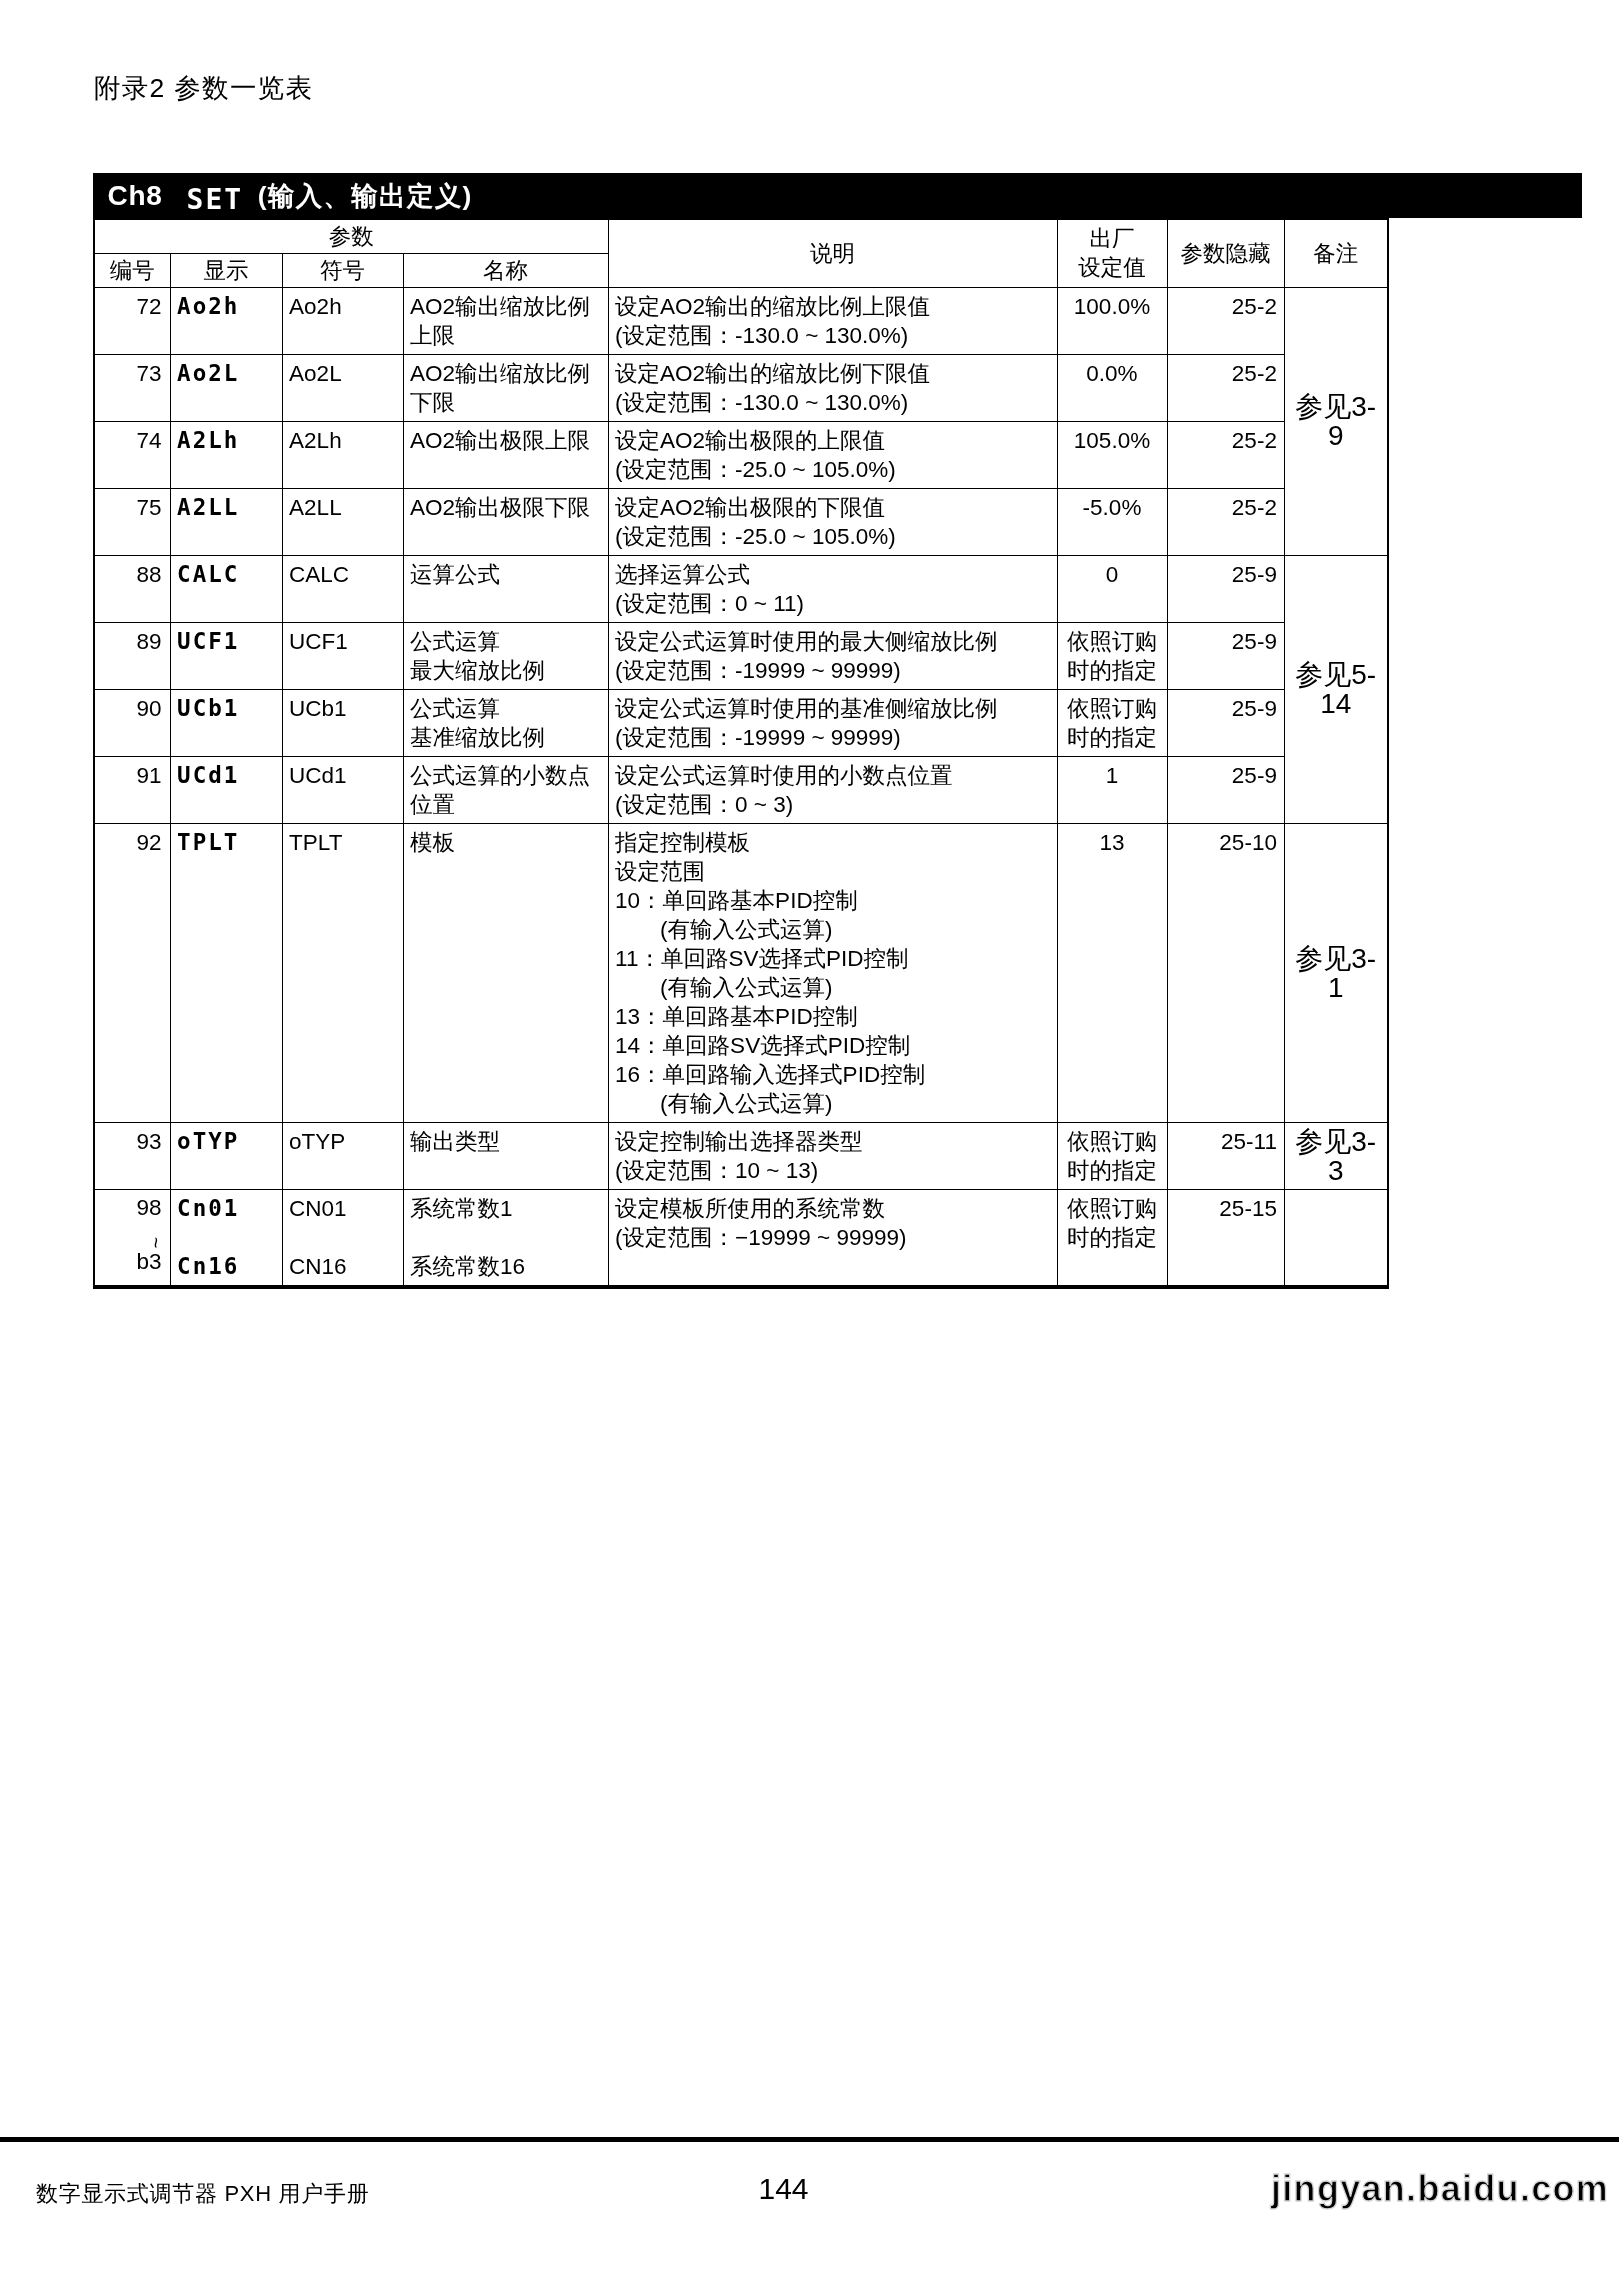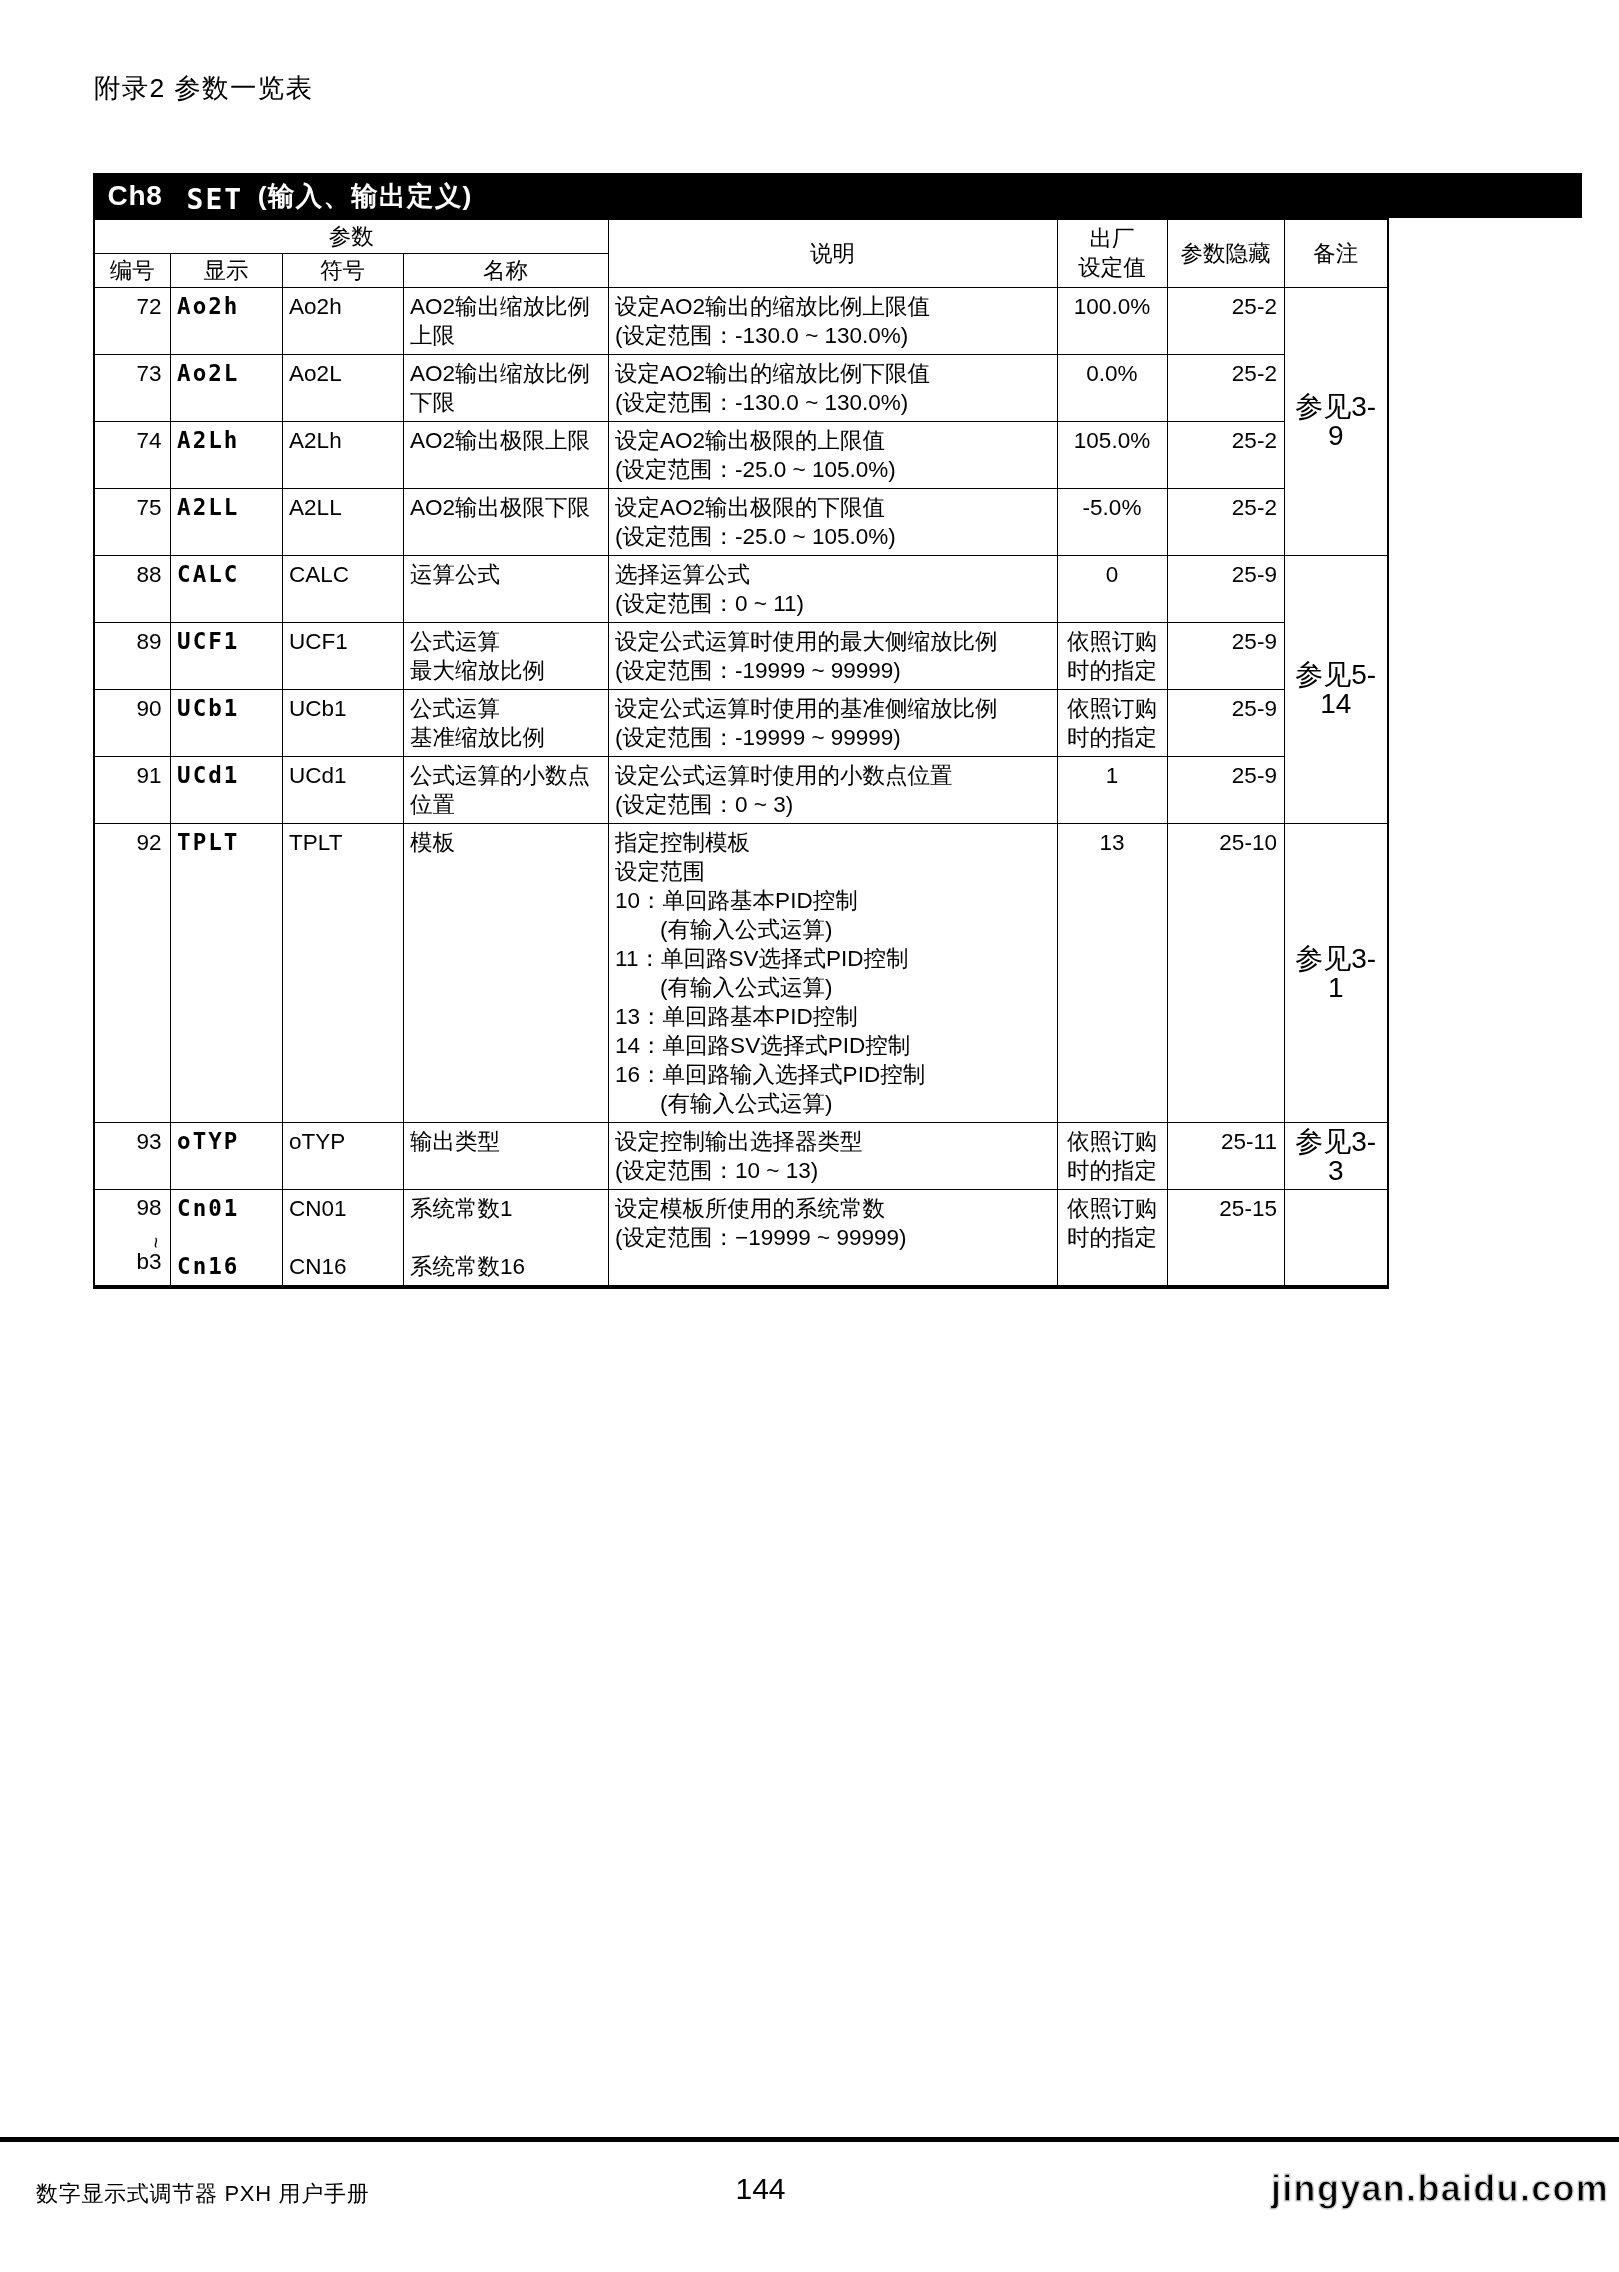--- a/index.html
+++ b/index.html
@@ -51,21 +51,21 @@
   td.hid { text-align:right; }
   td.rem { text-align:center; vertical-align:middle; font-size:28px; }
   .no-line { line-height:28px; }
   .no-tilde {
     line-height:26.5px; transform:rotate(90deg); transform-origin:center;
     width:26.5px; margin-left:40px; font-size:20px;
   }
 
   .footer-rule { position:absolute; left:0; top:2137px; width:1619px; height:5.3px; background:#000; }
   .footer-manual { position:absolute; left:36px; top:2179px; font-size:22px; letter-spacing:0.7px; }
-  .footer-page { position:absolute; left:701px; top:2172px; width:119px; text-align:center; font-size:30px; }
+  .footer-page { position:absolute; left:724px; top:2172px; width:119px; text-align:center; font-size:30px; }
 
   .wm {
     position:absolute; left:1242px; top:2065px; z-index:2;
     display:flex; align-items:flex-end;
     color:#ededed; -webkit-text-stroke:1.7px #cccccc;
     white-space:nowrap;
   }
   .wm-bai { font-size:81px; font-weight:bold; line-height:79px; letter-spacing:1.3px; }
   .wm-paw { position:relative; width:86px; height:86px; margin:0 1.3px; }
   .wm-du {

